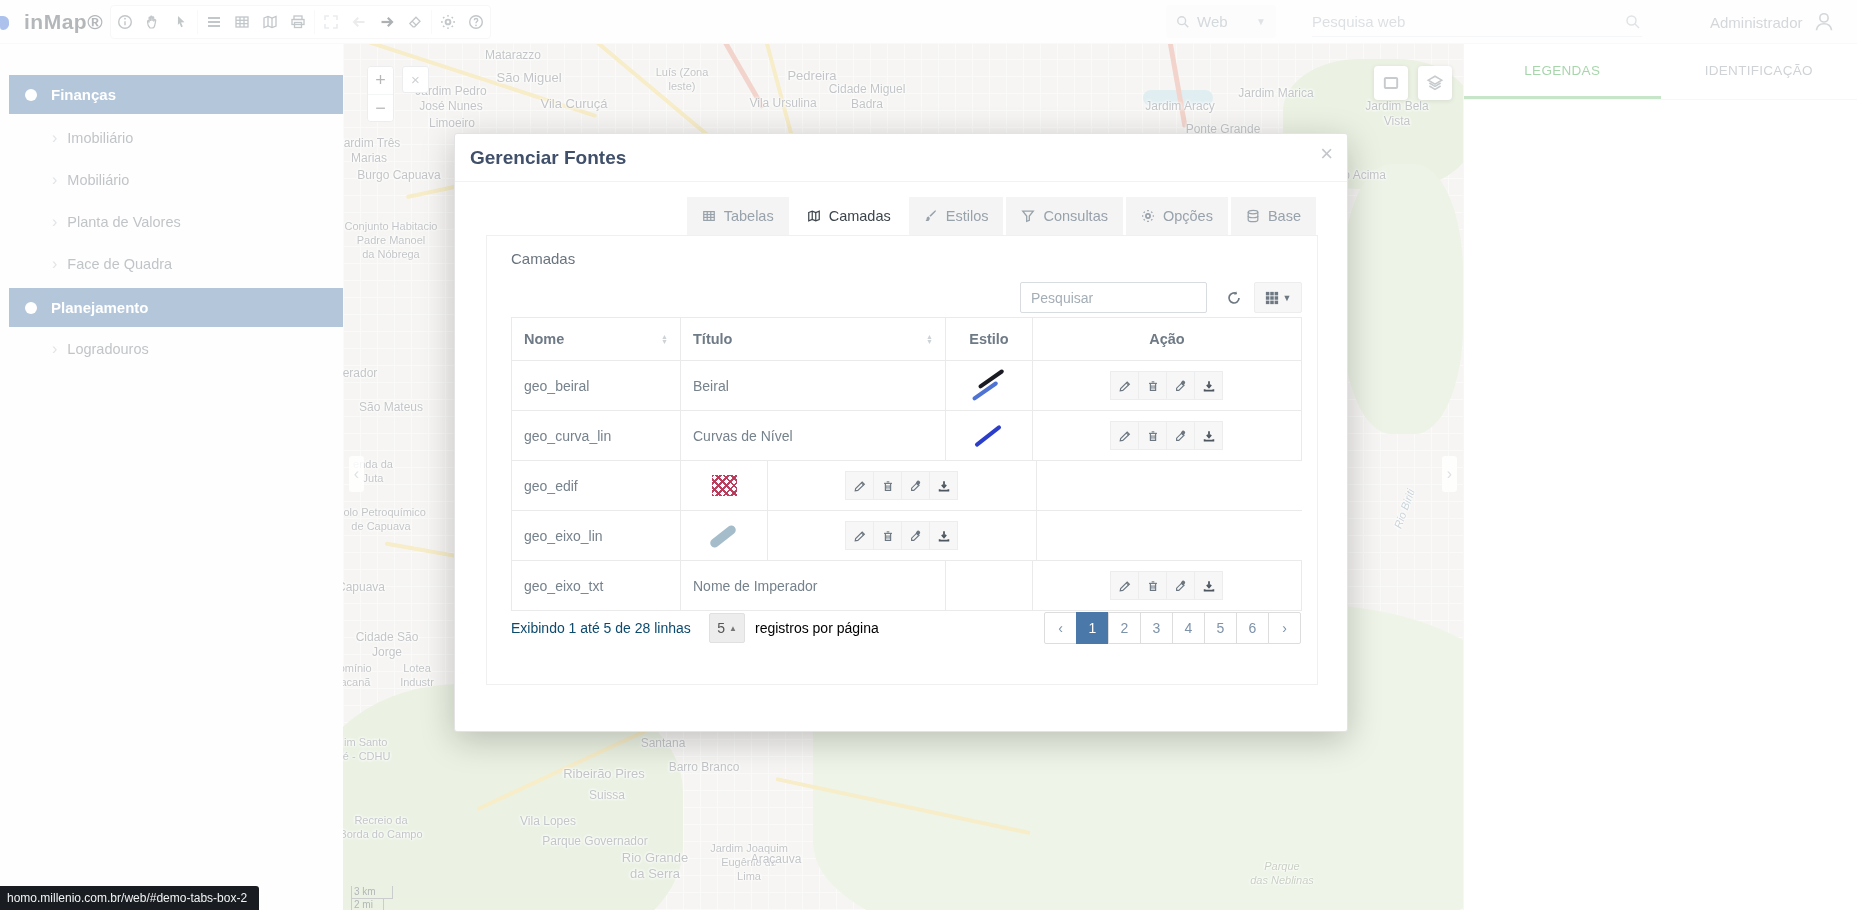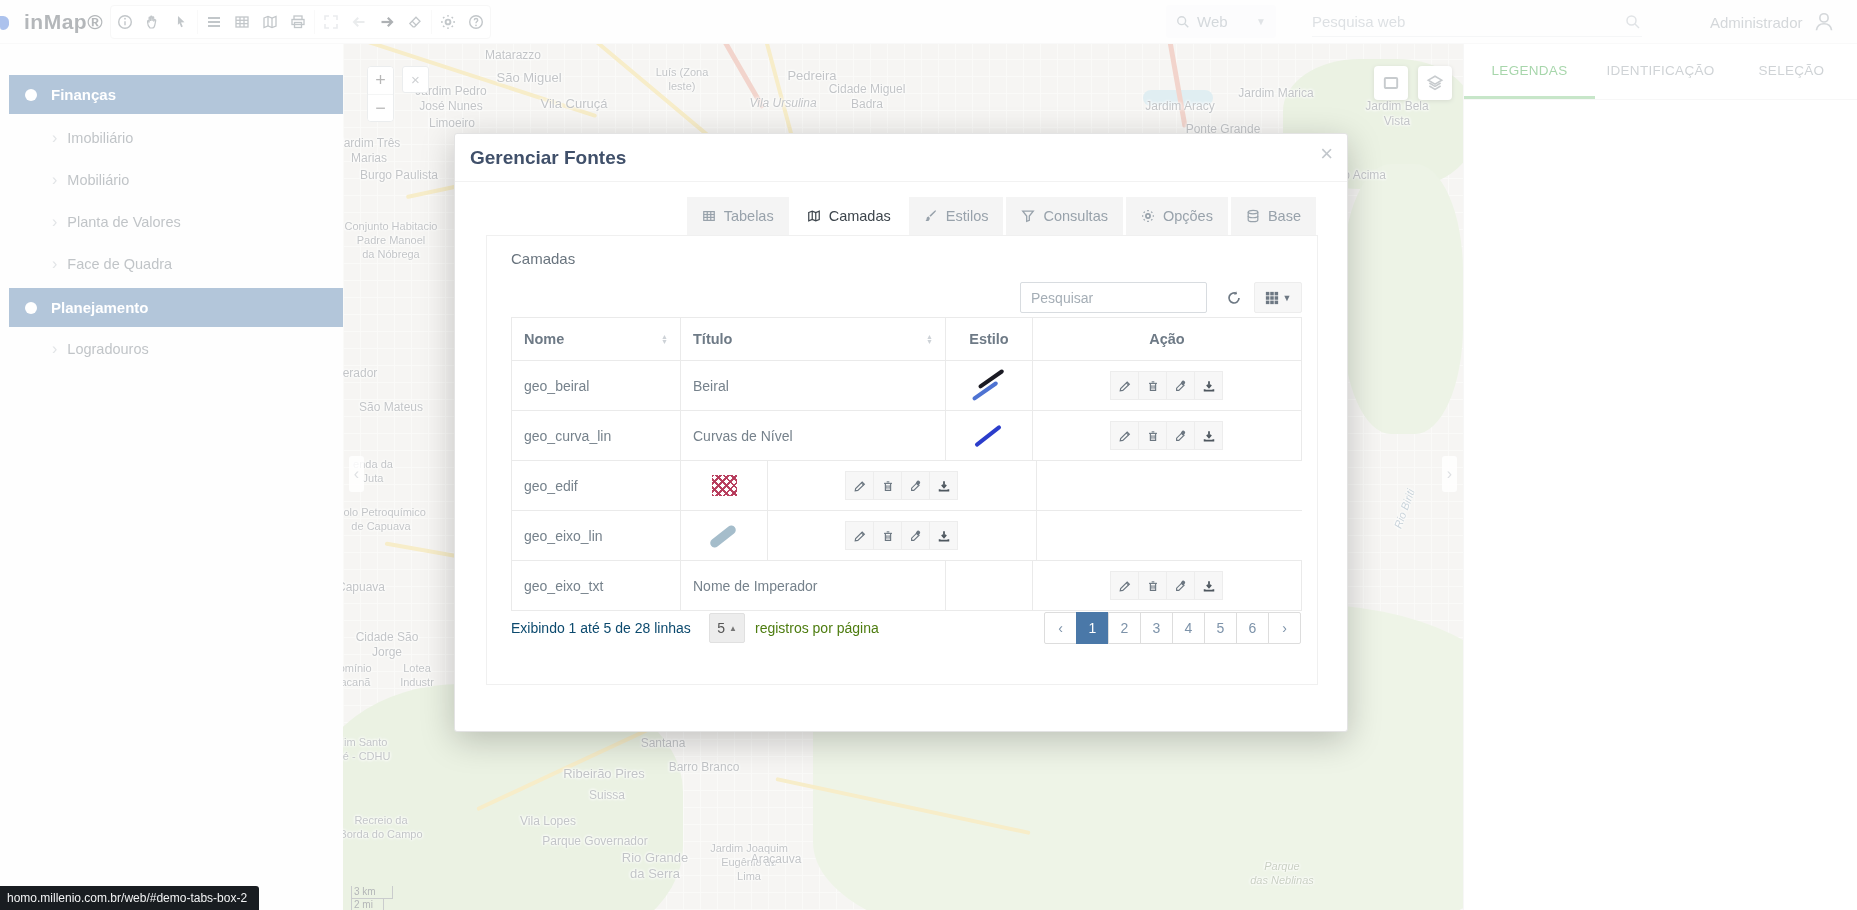--- a/index.html
+++ b/index.html
@@ -98,21 +98,21 @@
   .sw-wrap { position:relative; width:42px; height:30px; }
   .sw-bar { position:absolute; border-radius:2px; }
   .sw-edif { width:25px; height:21px;
     background-image:repeating-linear-gradient(45deg, rgba(181,55,88,.95) 0 2px, transparent 2px 5.5px),
                      repeating-linear-gradient(135deg, rgba(181,55,88,.95) 0 2px, transparent 2px 5.5px); }
 
   
   .pag-info { position:absolute; left:24px; top:374px; height:36px; line-height:36px; font-size:14px; color:#0c4a6e; }
   .page-size { position:absolute; left:222px; top:377px; width:36px; height:30px; background:#ededed; border:1px solid #e0e0e0; border-radius:2px; display:flex; align-items:center; justify-content:center; gap:4px; font-size:14px; color:#555; cursor:pointer; }
   .page-size .caret-up { font-size:8px; color:#777; }
-  .pag-suffix { position:absolute; left:268px; top:374px; height:36px; line-height:36px; font-size:14px; color:#4d7c0f; }
+  .pag-suffix { position:absolute; left:268px; top:374px; height:36px; line-height:36px; font-size:14px; color:#000000; }
   .pager { position:absolute; right:16px; top:376px; display:flex; }
   .pg { min-width:33px; height:32px; padding:0 6px; border:1px solid #ddd; margin-left:-1px; display:flex; align-items:center; justify-content:center; font-size:14px; color:#7d93aa; background:#fff; cursor:pointer; }
   .pg:first-child { border-radius:2px 0 0 2px; }
   .pg:last-child { border-radius:0 2px 2px 0; }
   .pg.active { background:#4a78a8; border-color:#4a78a8; color:#fff; }
 
   
   .status-tooltip { position:absolute; left:0; top:886px; height:24px; line-height:24px; background:#191d21; color:#f2f3f4; font-size:12px; padding:0 12px 0 7px; border-radius:0 3px 0 0; z-index:20; white-space:nowrap; }
 </style>
 </head>
@@ -292,36 +292,36 @@
   <div class="road" style="left:120px; top:700px; width:300px; transform:rotate(-25deg);"></div>
   <div class="road" style="left:430px; top:760px; width:260px; transform:rotate(12deg);"></div>
   <div class="road red" style="left:760px; top:12px; width:140px; transform:rotate(80deg);"></div>
   <div class="road red" style="left:300px; top:-8px; width:160px; transform:rotate(60deg);"></div>
 
   <span class="map-label" style="left:170px; top:4px;">Matarazzo</span>
   <span class="map-label lg" style="left:186px; top:26px;">São Miguel</span>
   <span class="map-label sm" style="left:339px; top:22px;">Luís (Zona
 leste)</span>
   <span class="map-label lg" style="left:469px; top:24px;">Pedreira</span>
-  <span class="map-label" style="left:440px; top:52px;font-style:italic;">Vila Ursulina</span>
+  <span class="map-label" style="left:440px; top:52px;">Vila Ursulina</span>
   <span class="map-label" style="left:524px; top:38px;">Cidade Miguel
 Badra</span>
   <span class="map-label lg" style="left:231px; top:52px;">Vila Curuçá</span>
   <span class="map-label" style="left:108px; top:40px;">Jardim Pedro
 José Nunes</span>
   <span class="map-label" style="left:109px; top:72px;">Limoeiro</span>
   <span class="map-label" style="left:933px; top:42px;">Jardim Marica</span>
   <span class="map-label" style="left:837px; top:55px;">Jardim Aracy</span>
   <span class="map-label" style="left:1054px; top:55px;">Jardim Bela
 Vista</span>
   <span class="map-label" style="left:880px; top:78px;">Ponte Grande</span>
   <span class="map-label" style="left:1016px; top:124px;">Rio Acima</span>
   <span class="map-label" style="left:26px; top:92px;">Jardim Três
 Marias</span>
-  <span class="map-label" style="left:56px; top:124px;">Burgo Paulista</span>
+  <span class="map-label" style="left:56px; top:124px;">Burgo Capuava</span>
   <span class="map-label sm" style="left:48px; top:176px;">Conjunto Habitacio
 Padre Manoel
 da Nóbrega</span>
   <span class="map-label" style="left:7px; top:322px;">Imperador</span>
   <span class="map-label" style="left:48px; top:356px;">São Mateus</span>
   <span class="map-label sm" style="left:30px; top:414px;">enda da
 Juta</span>
   <span class="map-label sm" style="left:38px; top:462px;">Polo Petroquímico
 de Capuava</span>
   <span class="map-label" style="left:18px; top:536px;">Capuava</span>
@@ -376,21 +376,20 @@
   <div class="scalebar">
     <div class="scale-km">3 km</div>
     <div class="scale-mi">2 mi</div>
   </div>
 </div>
 
 <div class="right-panel">
   <div class="rp-tabs">
     <div class="rp-tab active">LEGENDAS</div>
     <div class="rp-tab">IDENTIFICAÇÃO</div>
-    <div class="rp-tab">SELEÇÃO</div>
   </div>
 </div>
 
 <div class="overlay"></div>
 
 <div class="modal">
   <div class="modal-header">
     <div class="modal-title">Gerenciar Fontes</div>
     <div class="modal-close">×</div>
   </div>

